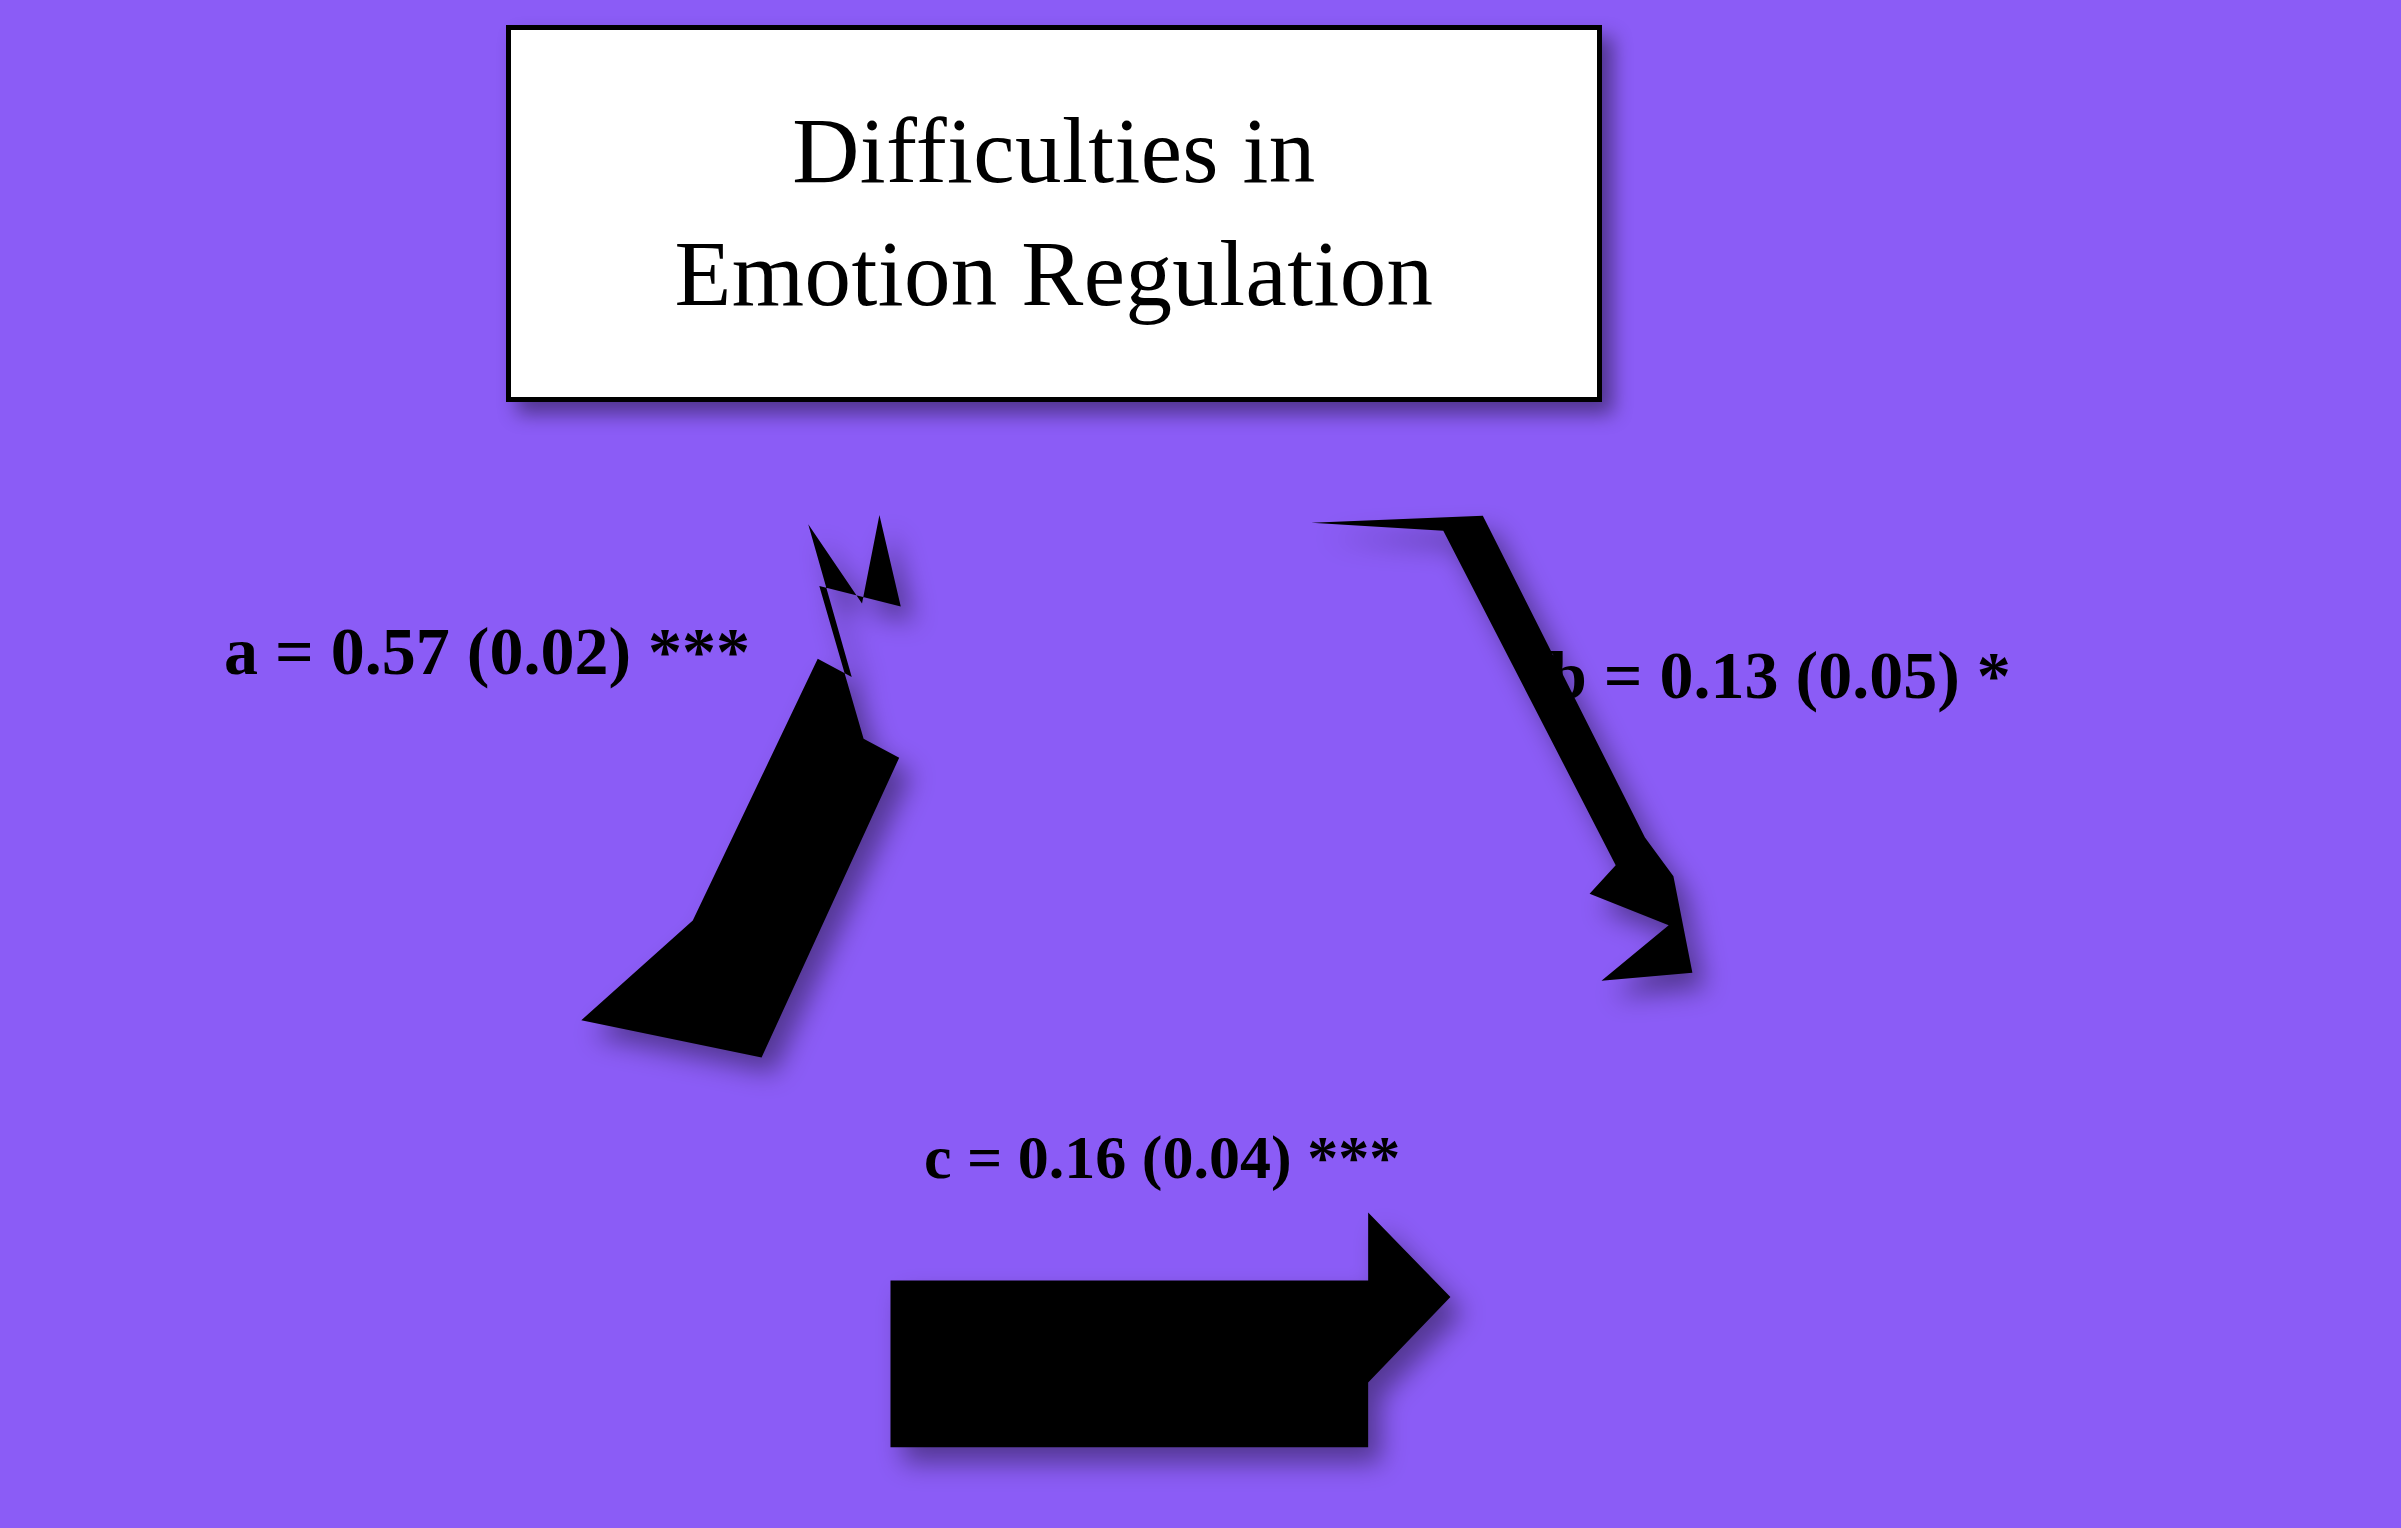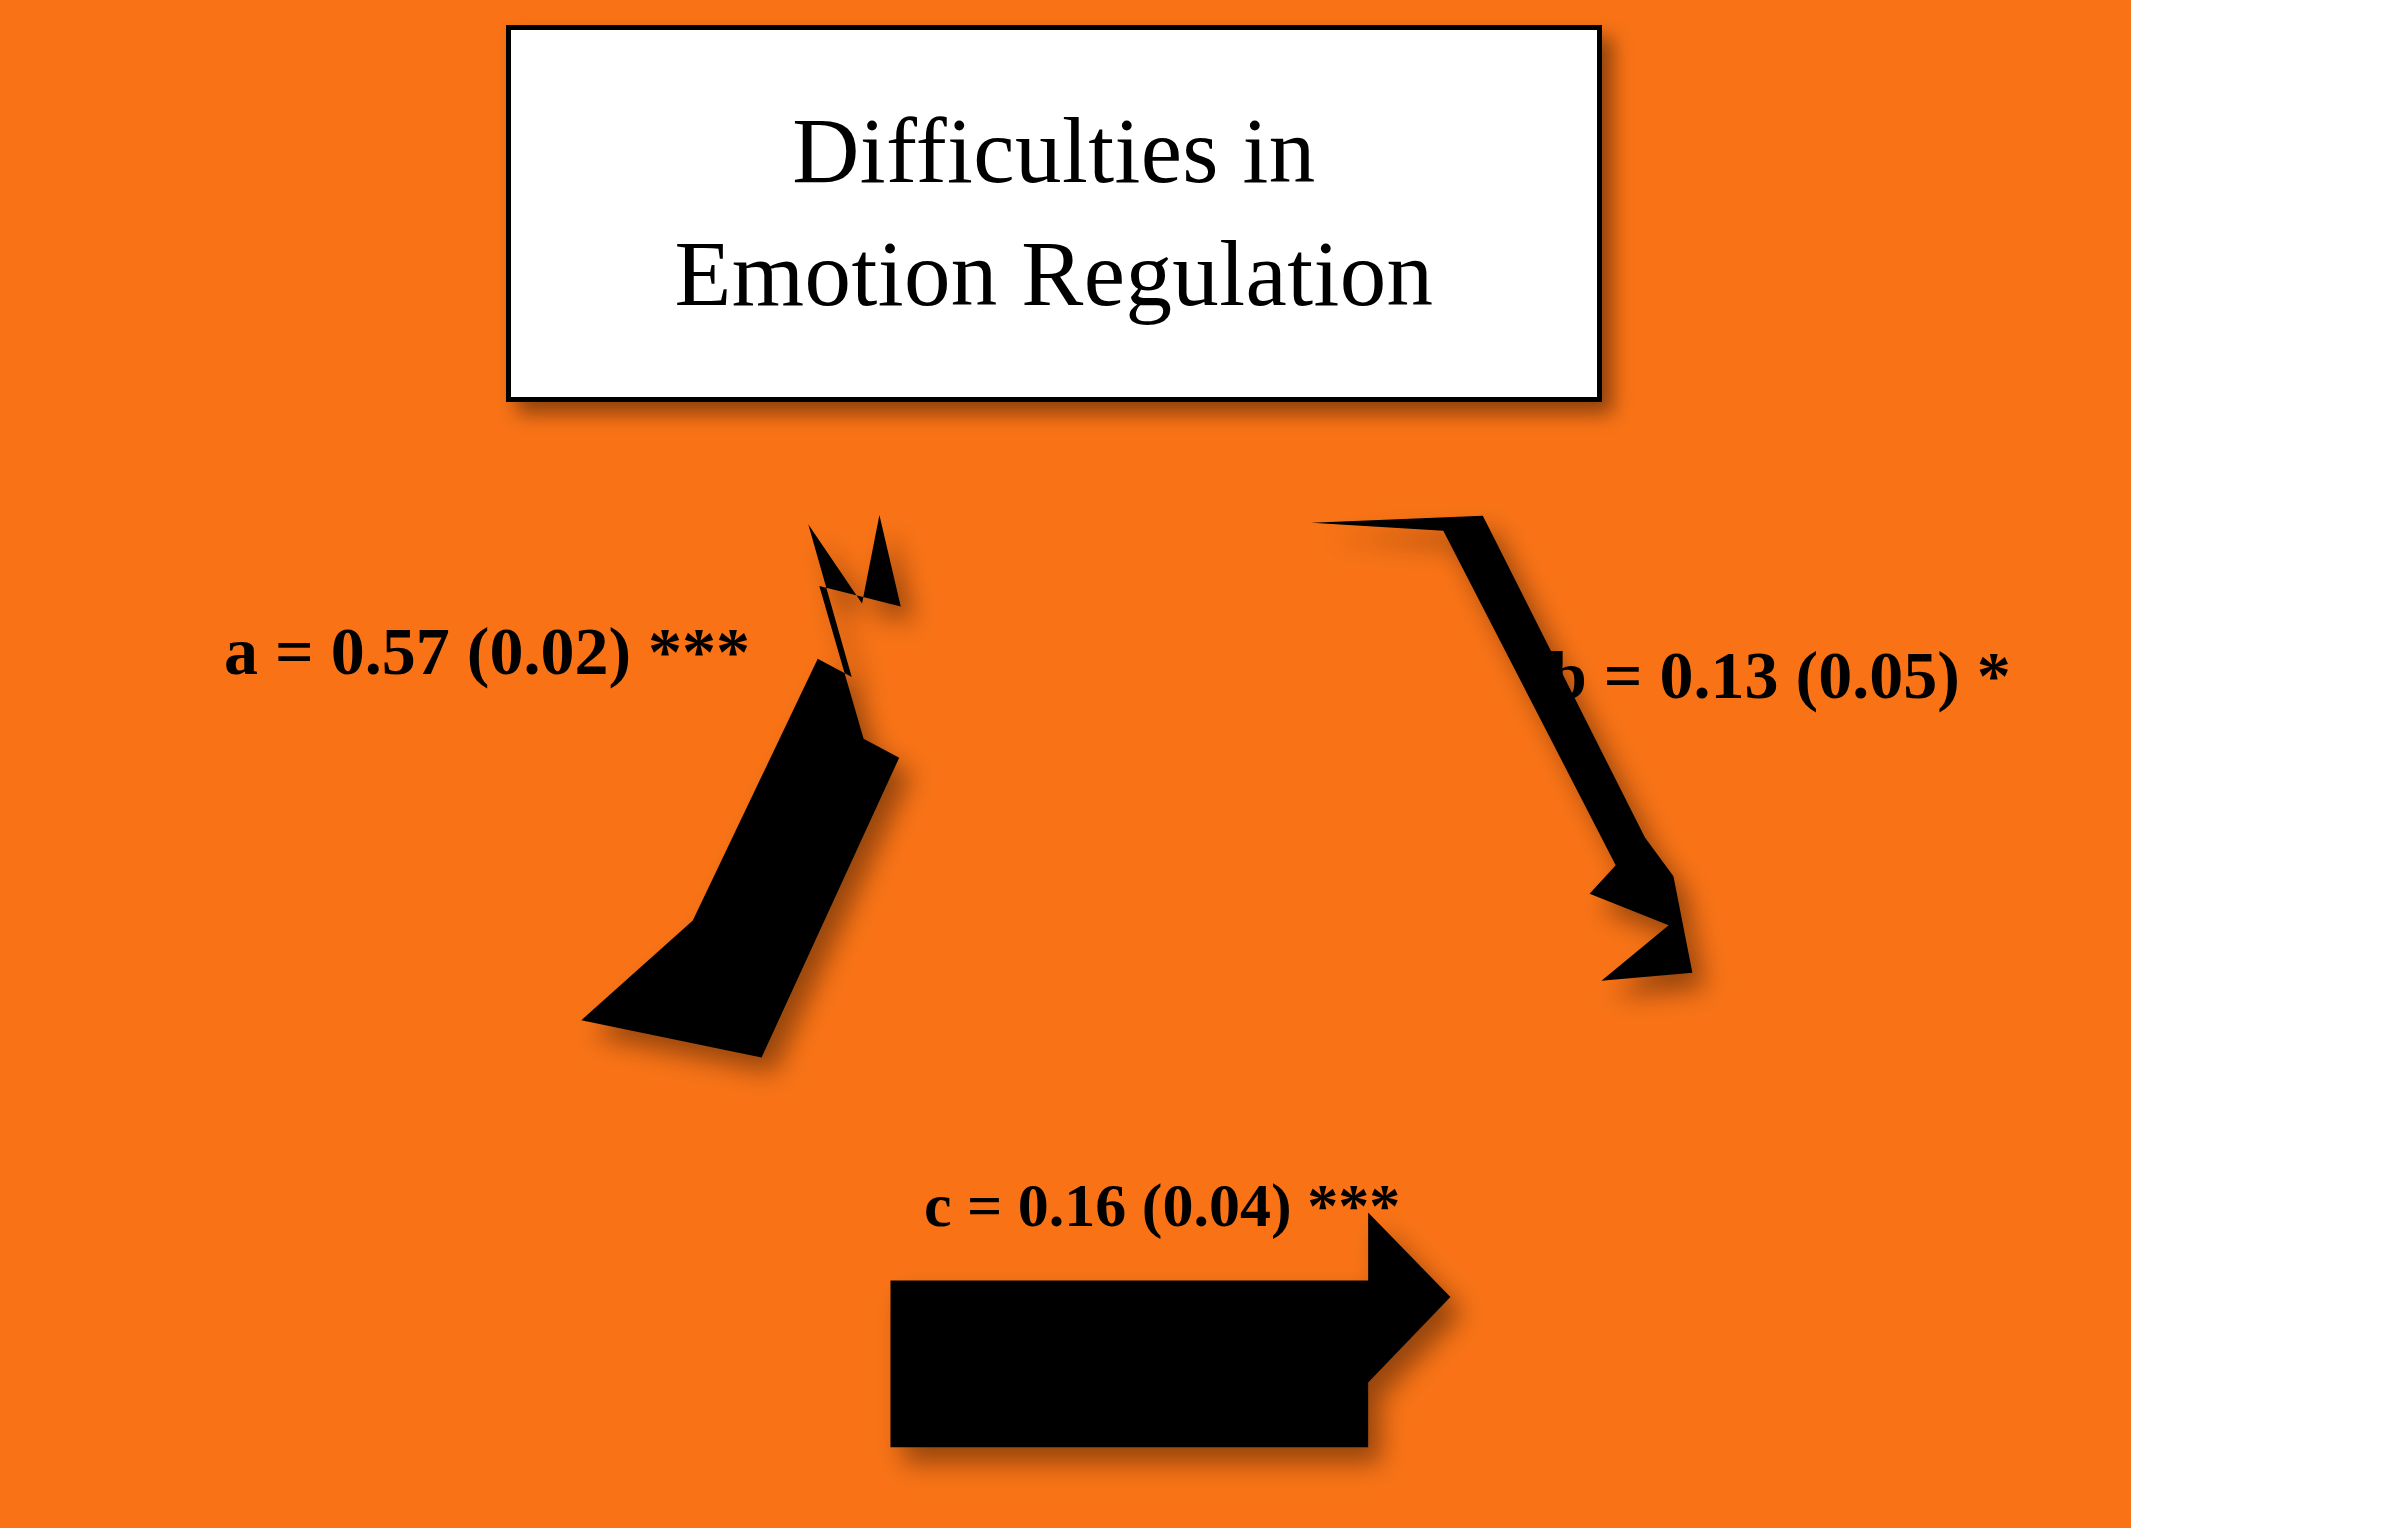--- a/index.html
+++ b/index.html
@@ -7,23 +7,23 @@
     margin: 0;
     padding: 0;
     background: #ffffff;
   }
   body {
     font-family: "Liberation Serif", "DejaVu Serif", serif;
     color: #000000;
   }
   #canvas {
     position: relative;
-    width: 2131px;
+    width: 2401px;
     height: 1528px;
-    background: #f97316;
+    background: #8b5cf6;
     overflow: hidden;
   }
 
   
   .node-box {
     position: absolute;
     box-sizing: border-box;
     background: #ffffff;
     border: 5.5px solid #000000;
     display: flex;
@@ -87,21 +87,20 @@
   }
   #label-b {
     left: 1549px;
     top: 614px;
     margin-top: 24px;
   }
   #label-c {
     left: 924px;
     top: 1123px;
     font-size: 62px;
-    margin-top: 48px;
   }
   #label-cprime {
     left: 924px;
     top: 1376px;
     font-size: 62px;
   }
 </style>
 </head>
 <body>
 

